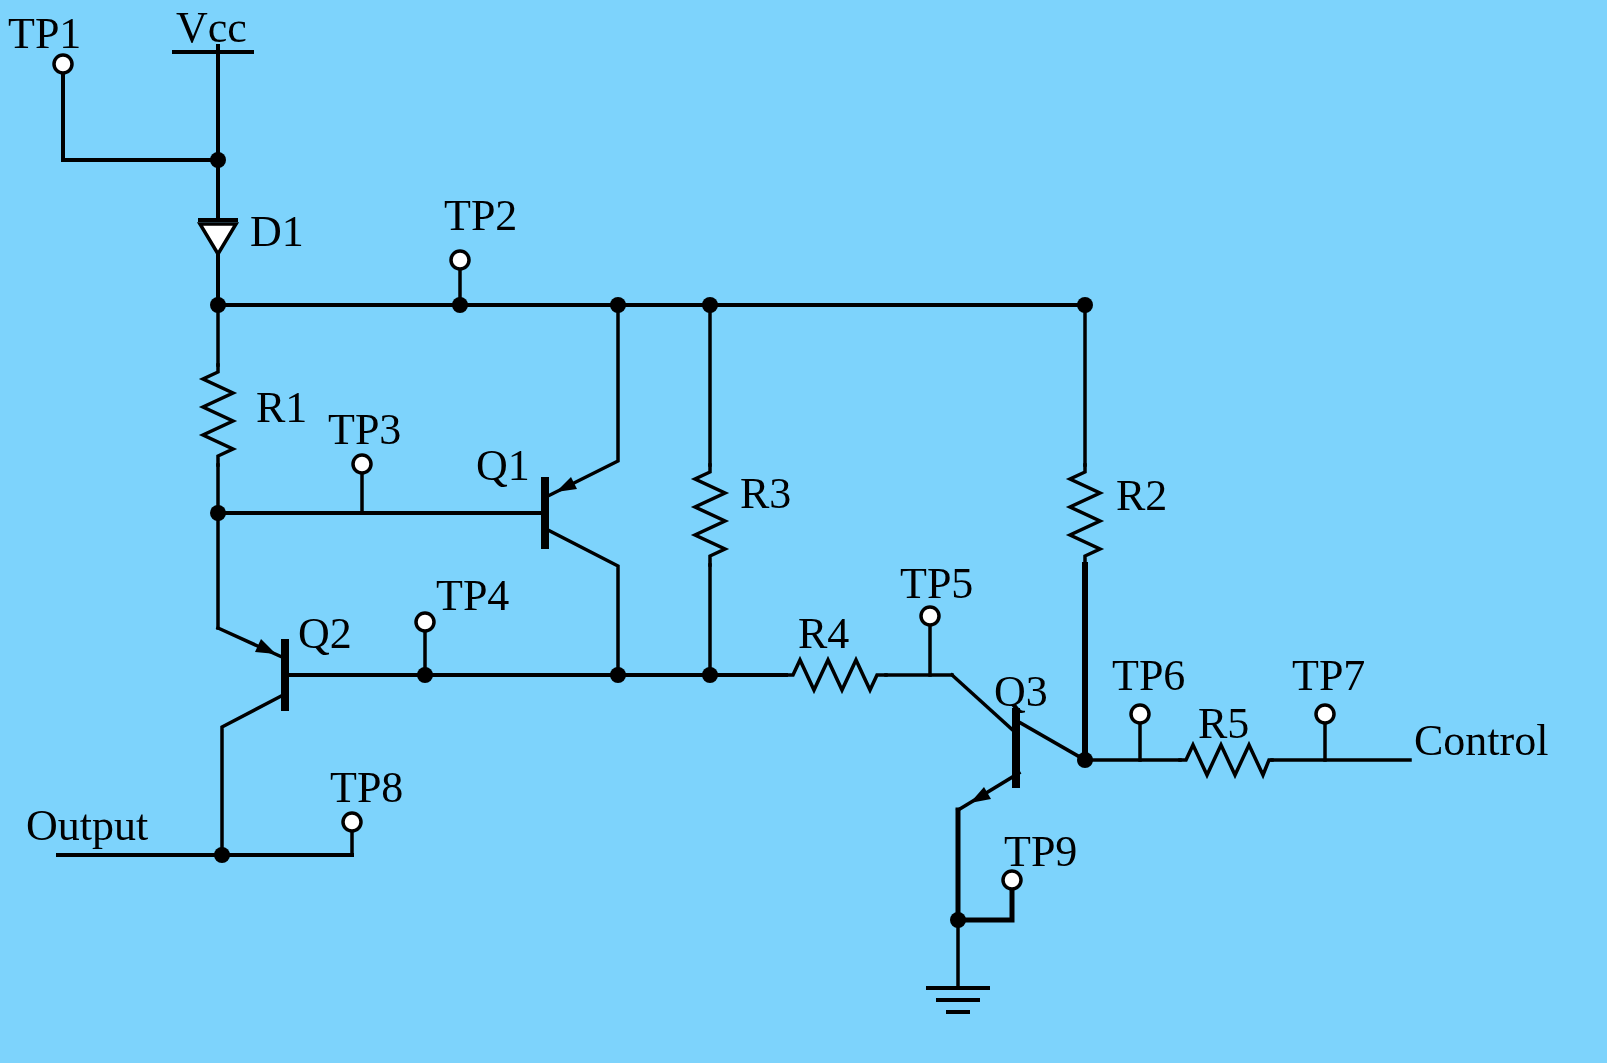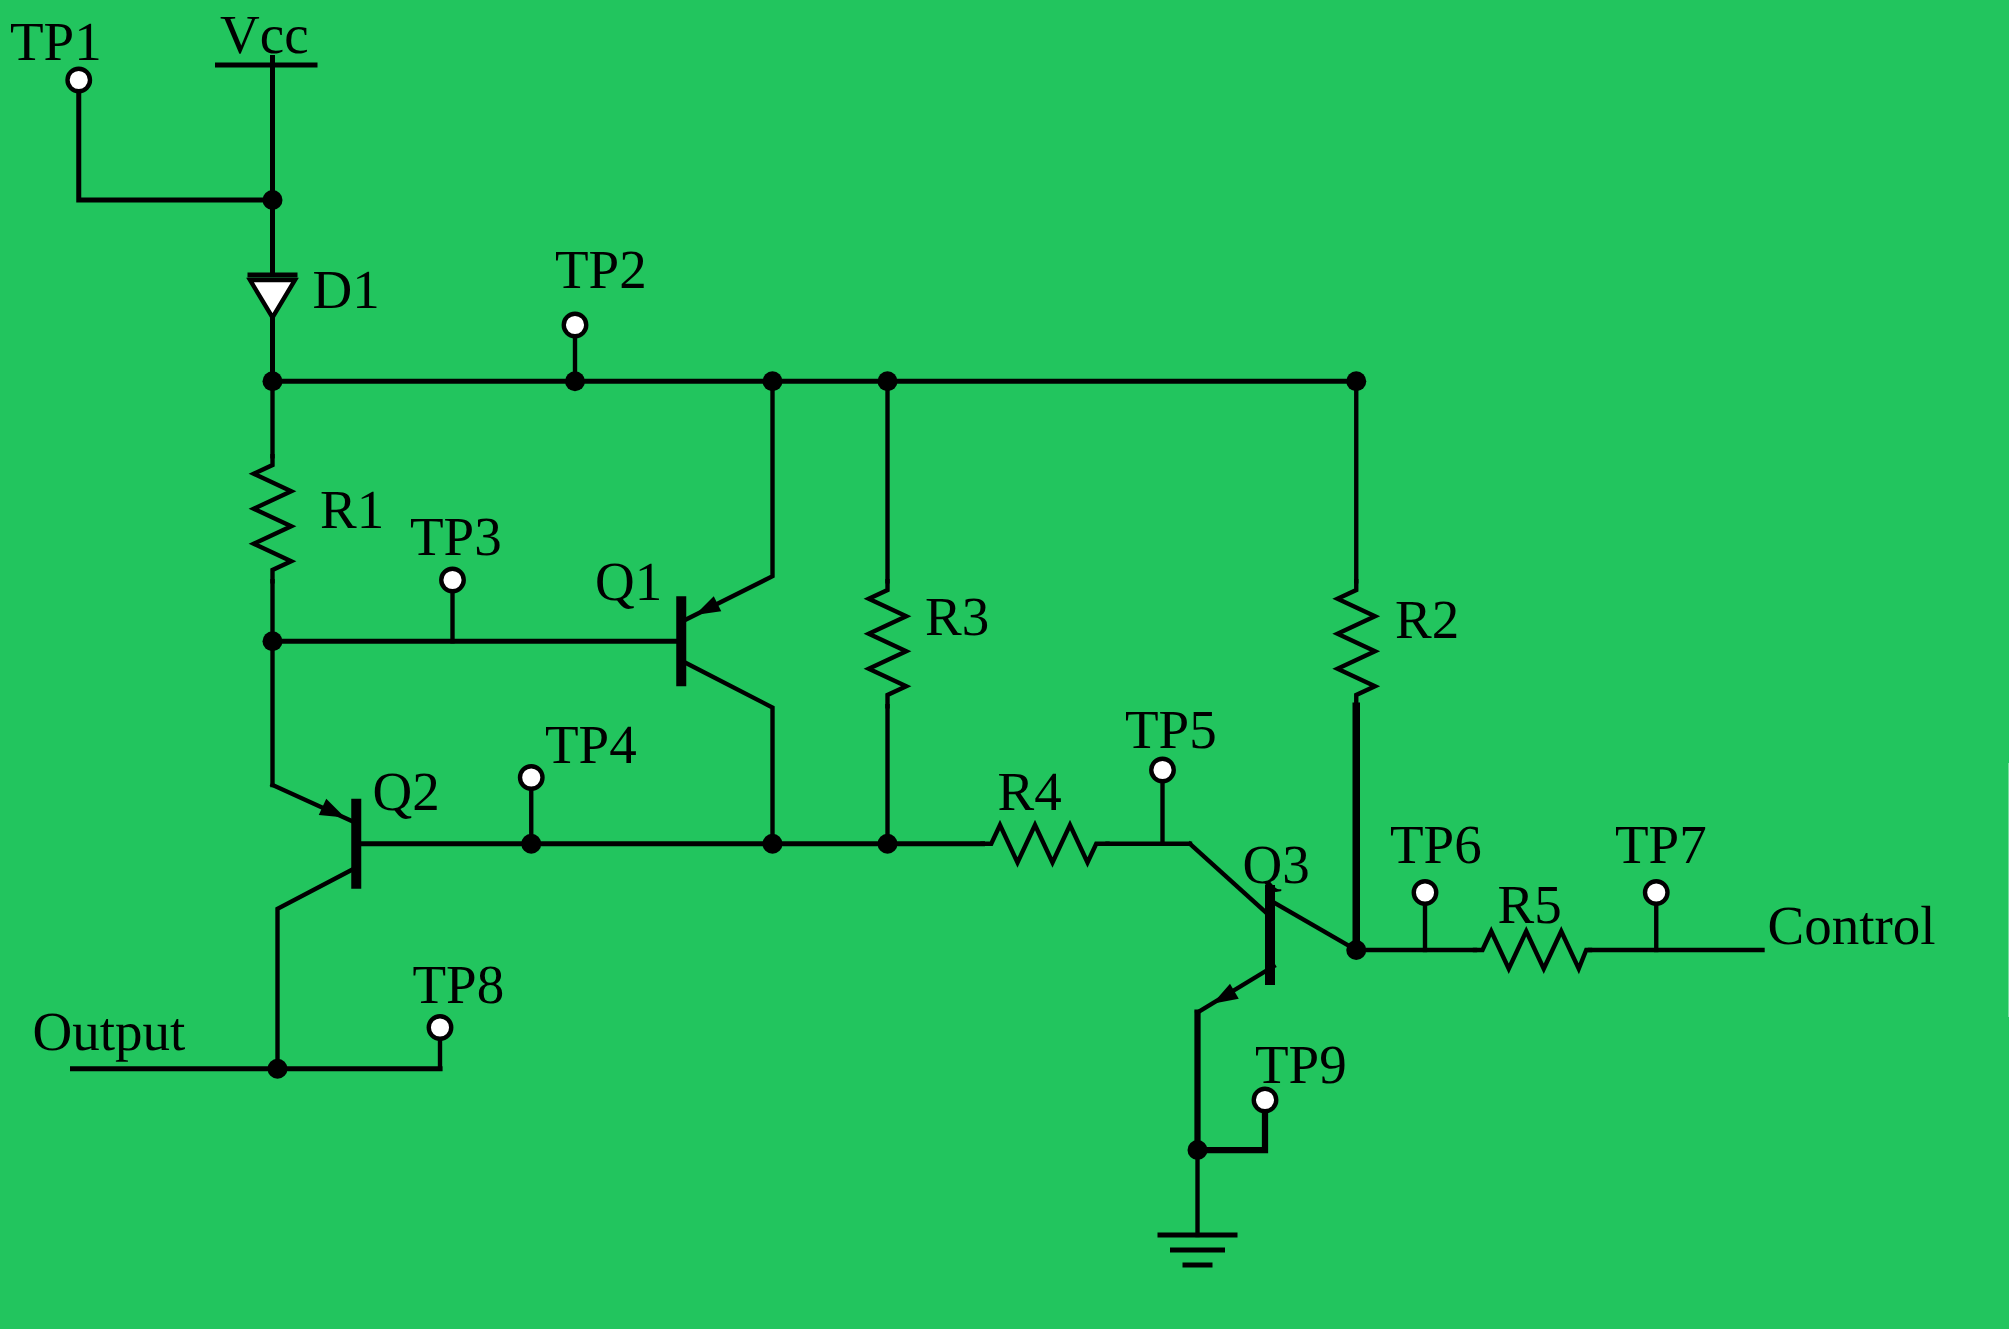--- a/index.html
+++ b/index.html
@@ -4,21 +4,21 @@
 <style>
   html, body {
     margin: 0;
     padding: 0;
     background: #ffffff;
   }
   .canvas {
     position: relative;
     width: 1607px;
     height: 1063px;
-    background: #22c55e;
+    background: #7dd3fc;
     overflow: hidden;
   }
   svg { display: block; }
   .wire    { stroke: #000000; fill: none; stroke-width: 3.5; stroke-linecap: square; }
   .wire-md { stroke: #000000; fill: none; stroke-width: 4;   stroke-linecap: square; }
   .wire-bold { stroke: #000000; fill: none; stroke-width: 6; stroke-linecap: square; }
   .wire-semibold { stroke: #000000; fill: none; stroke-width: 5; stroke-linecap: square; }
   .bar     { stroke: #000000; fill: none; stroke-width: 8; stroke-linecap: butt; }
   .dot     { fill: #000000; stroke: none; }
   .tp-circle { fill: #ffffff; stroke: #000000; stroke-width: 3.5; }

